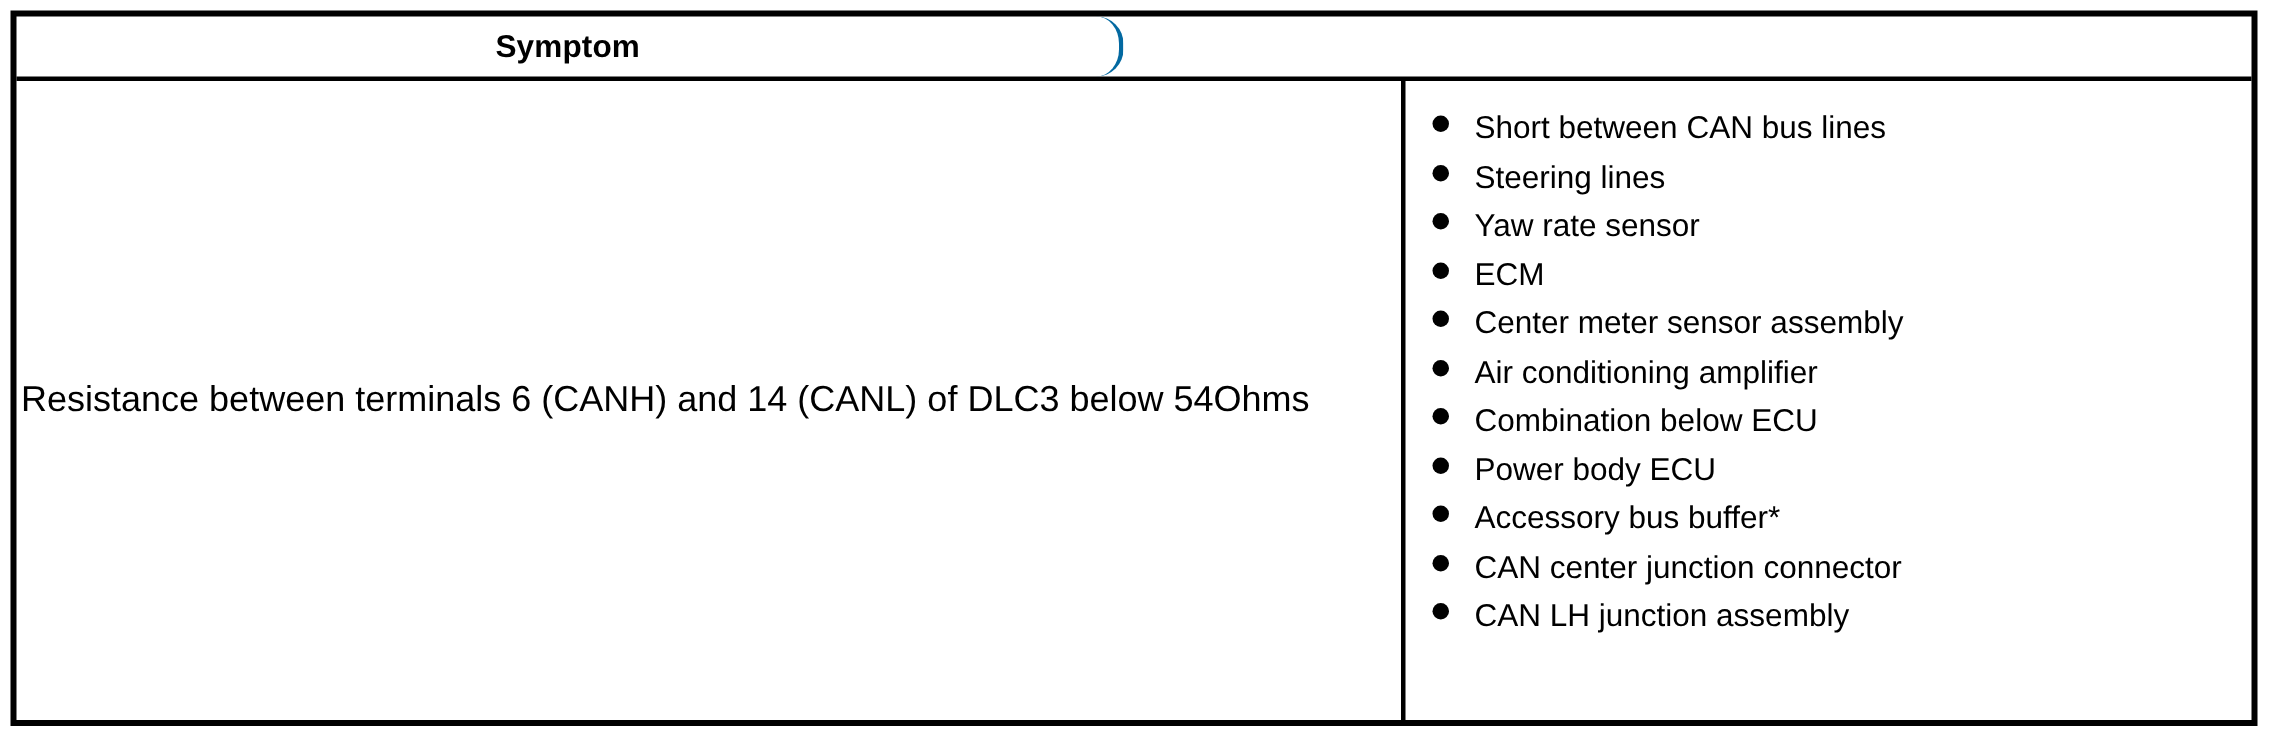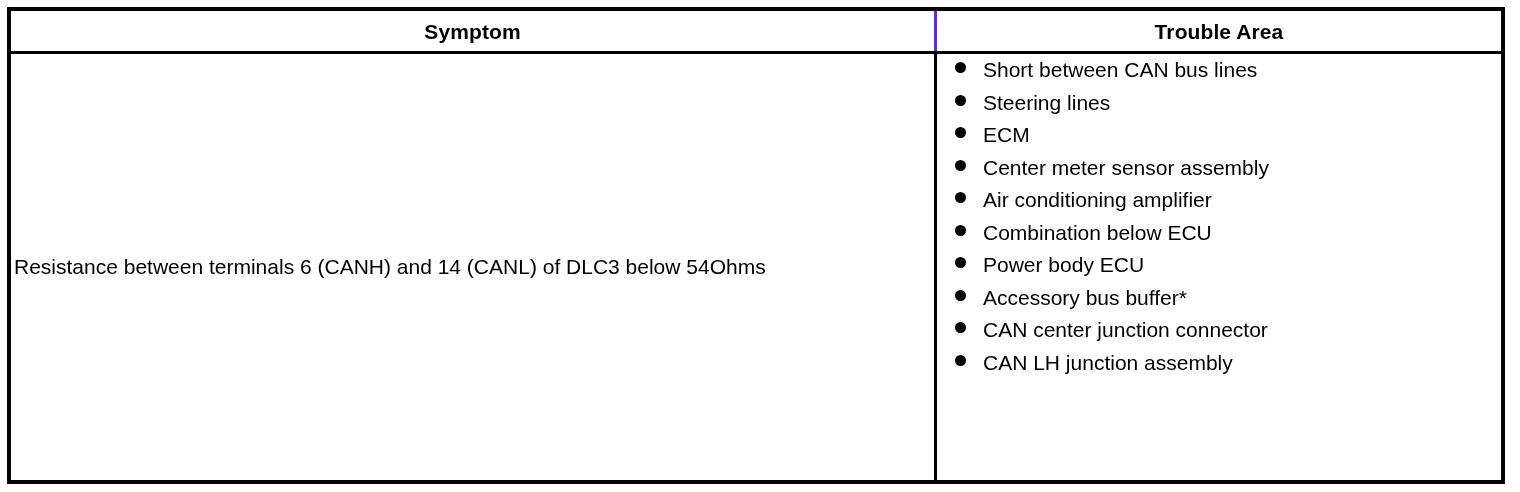--- a/index.html
+++ b/index.html
@@ -50,22 +50,23 @@
     align-items: center;
     justify-content: center;
     font-size: 21px;
     font-weight: bold;
     letter-spacing: 0.1px;
     line-height: 1;
     height: 40px;
     box-sizing: border-box;
   }
   .th-symptom {
-    width: 926px;
-    border-right: 3px solid #6d28d9;
+    width: 738px;
+    border-right: 3px solid #0369a1;
+    border-radius: 18px;
   }
   .th-trouble {
     flex: 1 1 auto;
   }
 
   
   .tbody {
     position: absolute;
     left: 0;
     top: 43px;
@@ -75,28 +76,28 @@
   }
   .td-symptom {
     width: 926px;
     box-sizing: border-box;
     border-right: 3px solid #000000;
     display: flex;
     align-items: center;
     padding: 0 4px 0 3px;
   }
   .symptom-text {
-    font-size: 21px;
+    font-size: 24px;
     line-height: 1.15;
     white-space: nowrap;
   }
   .td-trouble {
     flex: 1 1 auto;
     box-sizing: border-box;
-    padding: 0 0 0 18px;
+    padding: 16px 0 0 18px;
   }
 
   
   .trouble-list {
     list-style: none;
     margin: 0;
     padding: 0;
   }
   .trouble-item {
     display: flex;
@@ -122,38 +123,41 @@
 </style>
 </head>
 <body>
 
 <div class="sheet">
 
   <div class="diag-table">
 
     <div class="thead">
       <div class="th th-symptom">Symptom</div>
-      <div class="th th-trouble">Trouble Area</div>
     </div>
 
     <div class="tbody">
 
       <div class="td-symptom">
         <span class="symptom-text">Resistance between terminals 6 (CANH) and 14 (CANL) of DLC3 below 54Ohms</span>
       </div>
 
       <div class="td-trouble">
         <ul class="trouble-list" id="trouble-list">
             <li class="trouble-item">
               <span class="bullet-dot"></span>
               <span class="trouble-label">Short between CAN bus lines</span>
             </li>
             <li class="trouble-item">
               <span class="bullet-dot"></span>
               <span class="trouble-label">Steering lines</span>
+            </li>
+            <li class="trouble-item">
+              <span class="bullet-dot"></span>
+              <span class="trouble-label">Yaw rate sensor</span>
             </li>
             <li class="trouble-item">
               <span class="bullet-dot"></span>
               <span class="trouble-label">ECM</span>
             </li>
             <li class="trouble-item">
               <span class="bullet-dot"></span>
               <span class="trouble-label">Center meter sensor assembly</span>
             </li>
             <li class="trouble-item">

